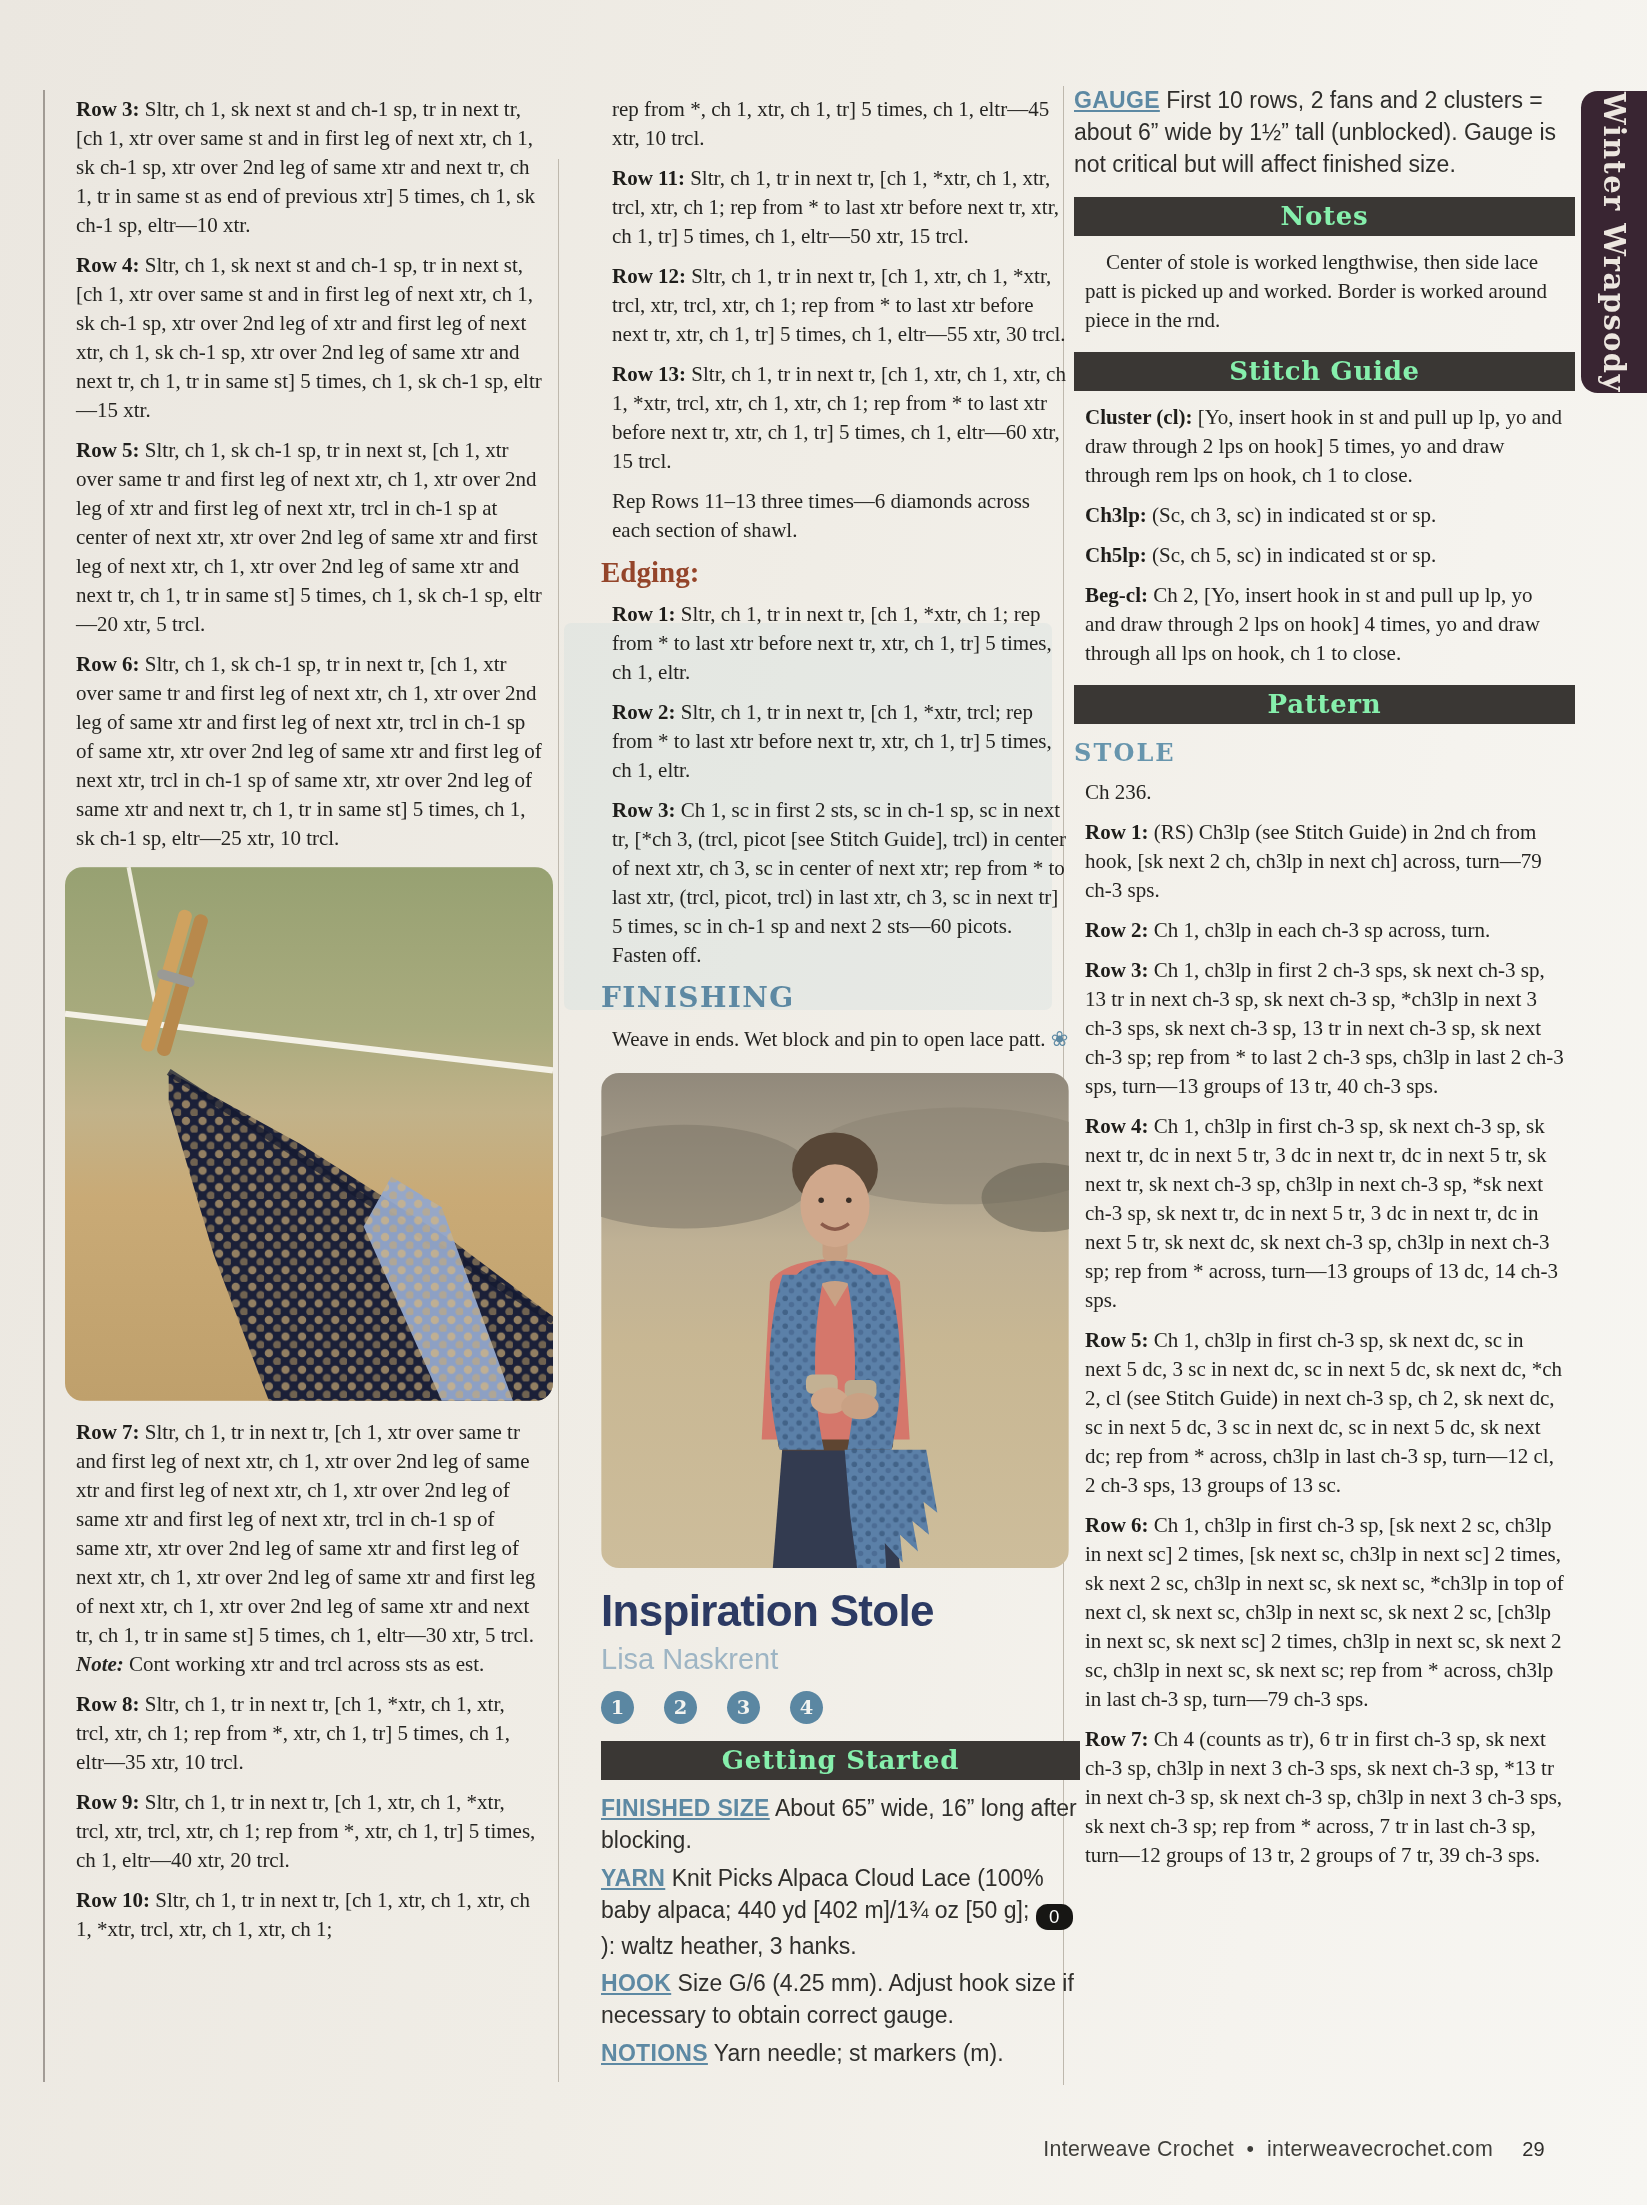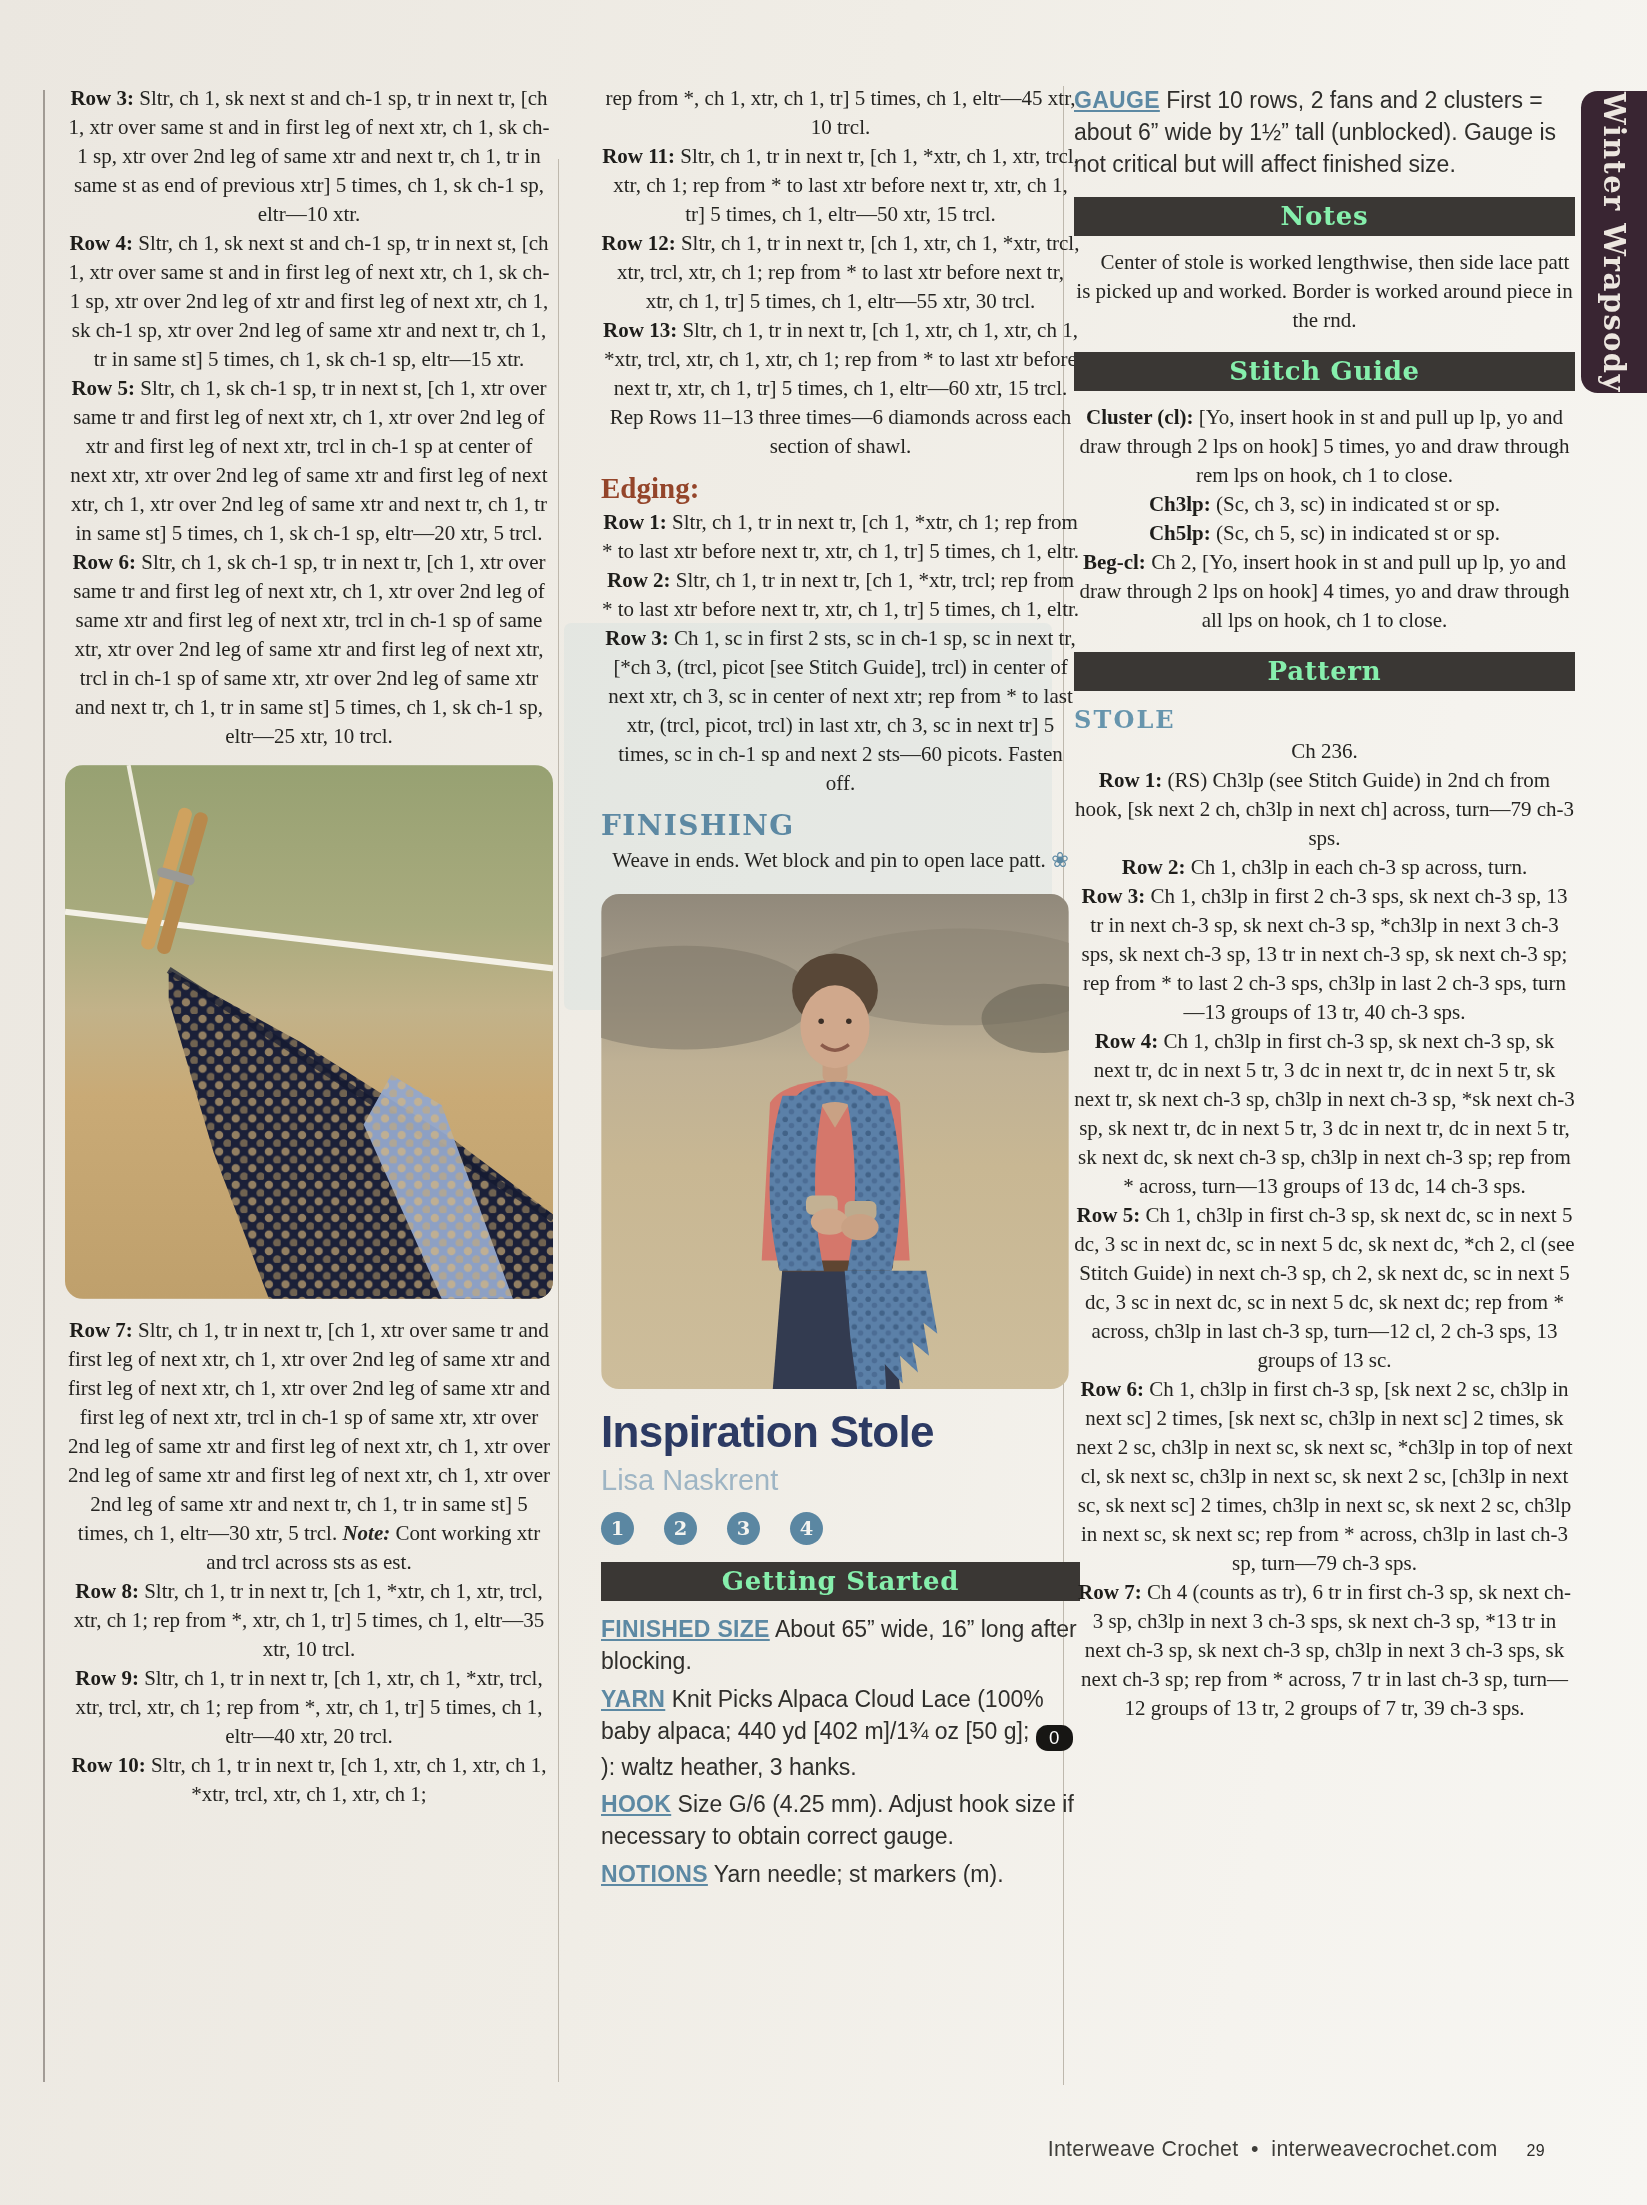--- a/index.html
+++ b/index.html
@@ -3,21 +3,21 @@
 <meta charset="utf-8">
 <style>
   html,body{margin:0;padding:0;background:#d8d4cc;}
   .page{position:relative;width:1647px;height:2205px;overflow:hidden;
         background:linear-gradient(100deg,#ebe7e0 0%,#f0ede6 45%,#f5f3ee 78%,#f7f6f2 100%);
         font-family:"Liberation Serif",serif;color:#262522;}
   .col{position:absolute;top:84px;}
   .col1{left:65px;width:488px;}
   .col2{left:601px;width:479px;}
   .col3{left:1074px;width:501px;}
-  .body-p{margin:0;font-size:21px;line-height:29px;text-align:center;}
+  .body-p{margin:11px;font-size:21px;line-height:29px;text-align:left;}
   .body-p b{font-weight:700;color:#1e1d1a;}
   .note-label{font-weight:700;font-style:italic;}
   .vrule{position:absolute;width:1.4px;background:#beb8ad;}
   .vrule.dark{width:2.1px;background:rgba(70,62,55,0.45);}
   .bar{height:39px;background:#3a3734;color:#86efac;display:flex;align-items:center;justify-content:center;
        font-family:"DejaVu Serif",serif;font-weight:700;font-size:26px;letter-spacing:0.7px;margin:16.6px 0 12.5px 0;}
   .edging-h{margin:11px 0 2.8px 0;font-family:Liberation Serif, serif;font-weight:700;font-size:29px;color:#94452a;}
   .finishing-h{margin:11px 0 4.2px 0;font-family:"DejaVu Serif",serif;font-weight:700;font-size:28px;color:#5d89a3;letter-spacing:1.4px;}
   .flower{color:#5d89a3;font-size:21px;}
   .photo{border-radius:18px;overflow:hidden;line-height:0;}
@@ -31,21 +31,21 @@
   .gs-p{margin:0 0 5.5px 0;font-family:"Liberation Sans",sans-serif;font-size:23px;line-height:32px;color:#2f2e2b;}
   .gs-label{font-weight:700;color:#5d89a3;letter-spacing:0.3px;text-decoration:underline;}
   .yarn-icon{display:inline-block;width:37px;height:26px;background:#171614;border-radius:11.8px;color:#fff;
              font-family:"Liberation Sans",sans-serif;font-size:18.7px;line-height:26px;text-align:center;vertical-align:-4.8px;}
   .stole-h{margin:14px 0 2.8px 0;font-family:"DejaVu Serif",serif;font-weight:700;font-size:24px;color:#6795ad;letter-spacing:2.1px;}
   .notes-text{text-indent:21px;}
   .tab{position:absolute;right:0;top:91px;width:66px;height:302px;background:#392532;border-radius:16.6px 0 0 16.6px;
        display:flex;align-items:center;justify-content:center;}
   .tab span{writing-mode:vertical-rl;font-family:"DejaVu Serif",serif;font-weight:700;font-size:29px;color:#ece6df;letter-spacing:1.4px;}
   .footer{position:absolute;top:2137px;right:102px;font-family:"Liberation Sans",sans-serif;font-size:21.4px;color:#3f3e3a;letter-spacing:0.3px;}
-  .footer .pageno{font-size:16px;margin-left:29px;color:#2e2d2a;}
+  .footer .pageno{font-size:20px;margin-left:29px;color:#2e2d2a;}
   .footer .bullet{margin:0 12.5px;}
   .tint{position:absolute;left:564px;top:623px;width:488px;height:387px;background:rgba(176,203,214,0.16);border-radius:7px;}
 </style>
 </head>
 <body>
 
 <div class="page">
 
   <div class="tint"></div>
   <div class="vrule dark" style="left:43px;top:90px;height:1992px;"></div>

